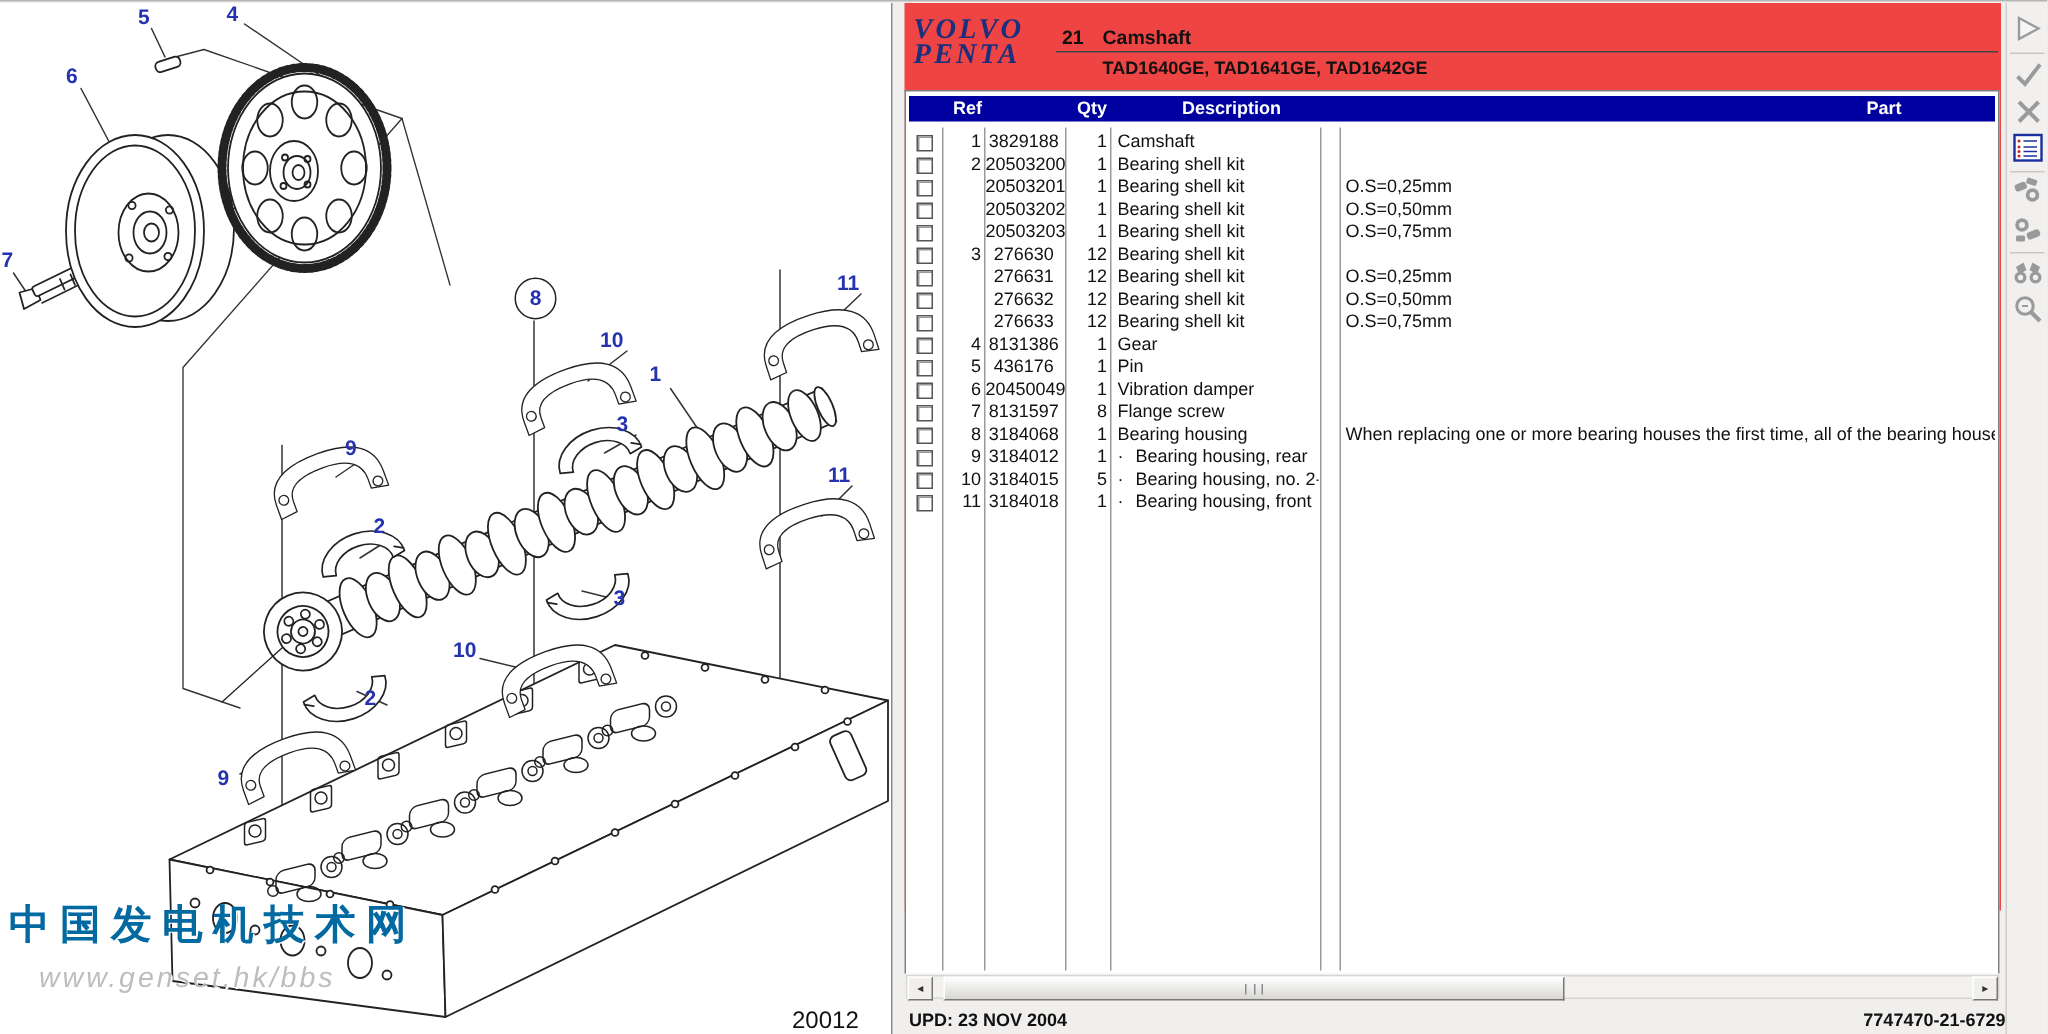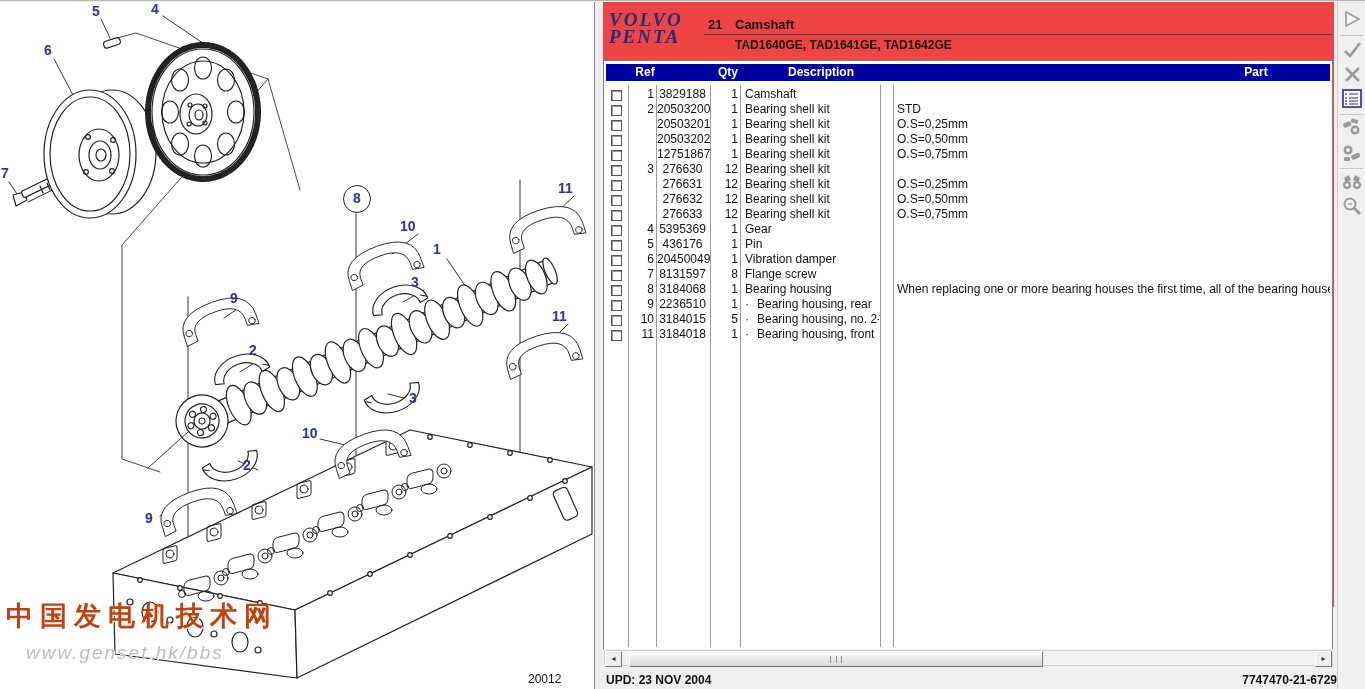--- a/index.html
+++ b/index.html
@@ -4,22 +4,22 @@
 <style>
   html,body{margin:0;padding:0;}
   body{font-family:"Liberation Sans", sans-serif; background:#e8e7e4;}
   #app{position:relative;width:1365px;height:689px;background:#f0efed;overflow:hidden;border-top:1px solid #b8b6b2;}
 
   
   #diagram-panel{position:absolute;left:0;top:1px;width:594px;height:688px;background:#ffffff;border-right:1px solid #8a8a8a;}
   #diagram-panel svg{position:absolute;left:0;top:0;}
   .callout{position:absolute;color:#2533ae;font-weight:bold;font-size:14px;line-height:14px;cursor:pointer;}
   .callout.circled{width:26px;height:26px;border:1.4px solid #222;border-radius:50%;text-align:center;line-height:25px;background:#fff;}
-  #figure-number{position:absolute;left:528px;top:670px;font-size:12px;color:#111;}
-  .watermark1{position:absolute;left:6px;top:596px;font-size:27px;font-weight:bold;letter-spacing:7px;color:#c2410c;text-shadow:1px 1px 0 #fff;}
+  #figure-number{position:absolute;left:528px;top:670px;font-size:16px;color:#111;}
+  .watermark1{position:absolute;left:6px;top:596px;font-size:27px;font-weight:bold;letter-spacing:7px;color:#0369a1;text-shadow:1px 1px 0 #fff;}
   .watermark2{position:absolute;left:26px;top:640px;font-size:19px;font-style:italic;color:#bdbdbd;text-shadow:1px 1px 0 #fff;letter-spacing:2px;}
 
   
   #right-panel{position:absolute;left:603px;top:1px;width:731px;height:605px;background:#ef4444;}
   #brand{position:absolute;left:6px;top:9px;color:#1b2f7d;font-family:"Liberation Serif",serif;font-weight:bold;font-style:italic;font-size:19px;line-height:17px;letter-spacing:2px;}
   #section-number{position:absolute;left:105px;top:15px;font-size:13px;font-weight:bold;color:#111;}
   #section-title{position:absolute;left:132px;top:15px;font-size:13px;font-weight:bold;color:#111;}
   #title-rule{position:absolute;left:101px;top:32px;width:628px;height:1px;background:#444;}
   #models{position:absolute;left:132px;top:36px;font-size:12px;font-weight:bold;color:#111;}
 
@@ -315,42 +315,41 @@
             <span class="c-qty">1</span>
             <span class="c-desc">Camshaft</span>
             <span class="c-note"></span>
           </div>
           <div class="trow" style="top: 15px;">
             <span class="cb"></span>
             <span class="c-ref">2</span>
             <span class="c-part">20503200</span>
             <span class="c-qty">1</span>
             <span class="c-desc">Bearing shell kit</span>
-            <span class="c-note">STD</span>
           </div>
           <div class="trow" style="top: 30px;">
             <span class="cb"></span>
             <span class="c-ref"></span>
             <span class="c-part">20503201</span>
             <span class="c-qty">1</span>
             <span class="c-desc">Bearing shell kit</span>
             <span class="c-note">O.S=0,25mm</span>
           </div>
           <div class="trow" style="top: 45px;">
             <span class="cb"></span>
             <span class="c-ref"></span>
             <span class="c-part">20503202</span>
             <span class="c-qty">1</span>
             <span class="c-desc">Bearing shell kit</span>
             <span class="c-note">O.S=0,50mm</span>
           </div>
           <div class="trow" style="top: 60px;">
             <span class="cb"></span>
             <span class="c-ref"></span>
-            <span class="c-part">12751867</span>
+            <span class="c-part">20503203</span>
             <span class="c-qty">1</span>
             <span class="c-desc">Bearing shell kit</span>
             <span class="c-note">O.S=0,75mm</span>
           </div>
           <div class="trow" style="top: 75px;">
             <span class="cb"></span>
             <span class="c-ref">3</span>
             <span class="c-part">276630</span>
             <span class="c-qty">12</span>
             <span class="c-desc">Bearing shell kit</span>
@@ -376,21 +375,21 @@
             <span class="cb"></span>
             <span class="c-ref"></span>
             <span class="c-part">276633</span>
             <span class="c-qty">12</span>
             <span class="c-desc">Bearing shell kit</span>
             <span class="c-note">O.S=0,75mm</span>
           </div>
           <div class="trow" style="top: 135px;">
             <span class="cb"></span>
             <span class="c-ref">4</span>
-            <span class="c-part">5395369</span>
+            <span class="c-part">8131386</span>
             <span class="c-qty">1</span>
             <span class="c-desc">Gear</span>
             <span class="c-note"></span>
           </div>
           <div class="trow" style="top: 150px;">
             <span class="cb"></span>
             <span class="c-ref">5</span>
             <span class="c-part">436176</span>
             <span class="c-qty">1</span>
             <span class="c-desc">Pin</span>
@@ -416,21 +415,21 @@
             <span class="cb"></span>
             <span class="c-ref">8</span>
             <span class="c-part">3184068</span>
             <span class="c-qty">1</span>
             <span class="c-desc">Bearing housing</span>
             <span class="c-note">When replacing one or more bearing houses the first time, all of the bearing houses must b</span>
           </div>
           <div class="trow" style="top: 210px;">
             <span class="cb"></span>
             <span class="c-ref">9</span>
-            <span class="c-part">2236510</span>
+            <span class="c-part">3184012</span>
             <span class="c-qty">1</span>
             <span class="c-desc"><span class="bullet">·</span>Bearing housing, rear</span>
             <span class="c-note"></span>
           </div>
           <div class="trow" style="top: 225px;">
             <span class="cb"></span>
             <span class="c-ref">10</span>
             <span class="c-part">3184015</span>
             <span class="c-qty">5</span>
             <span class="c-desc"><span class="bullet">·</span>Bearing housing, no. 2-6</span>

